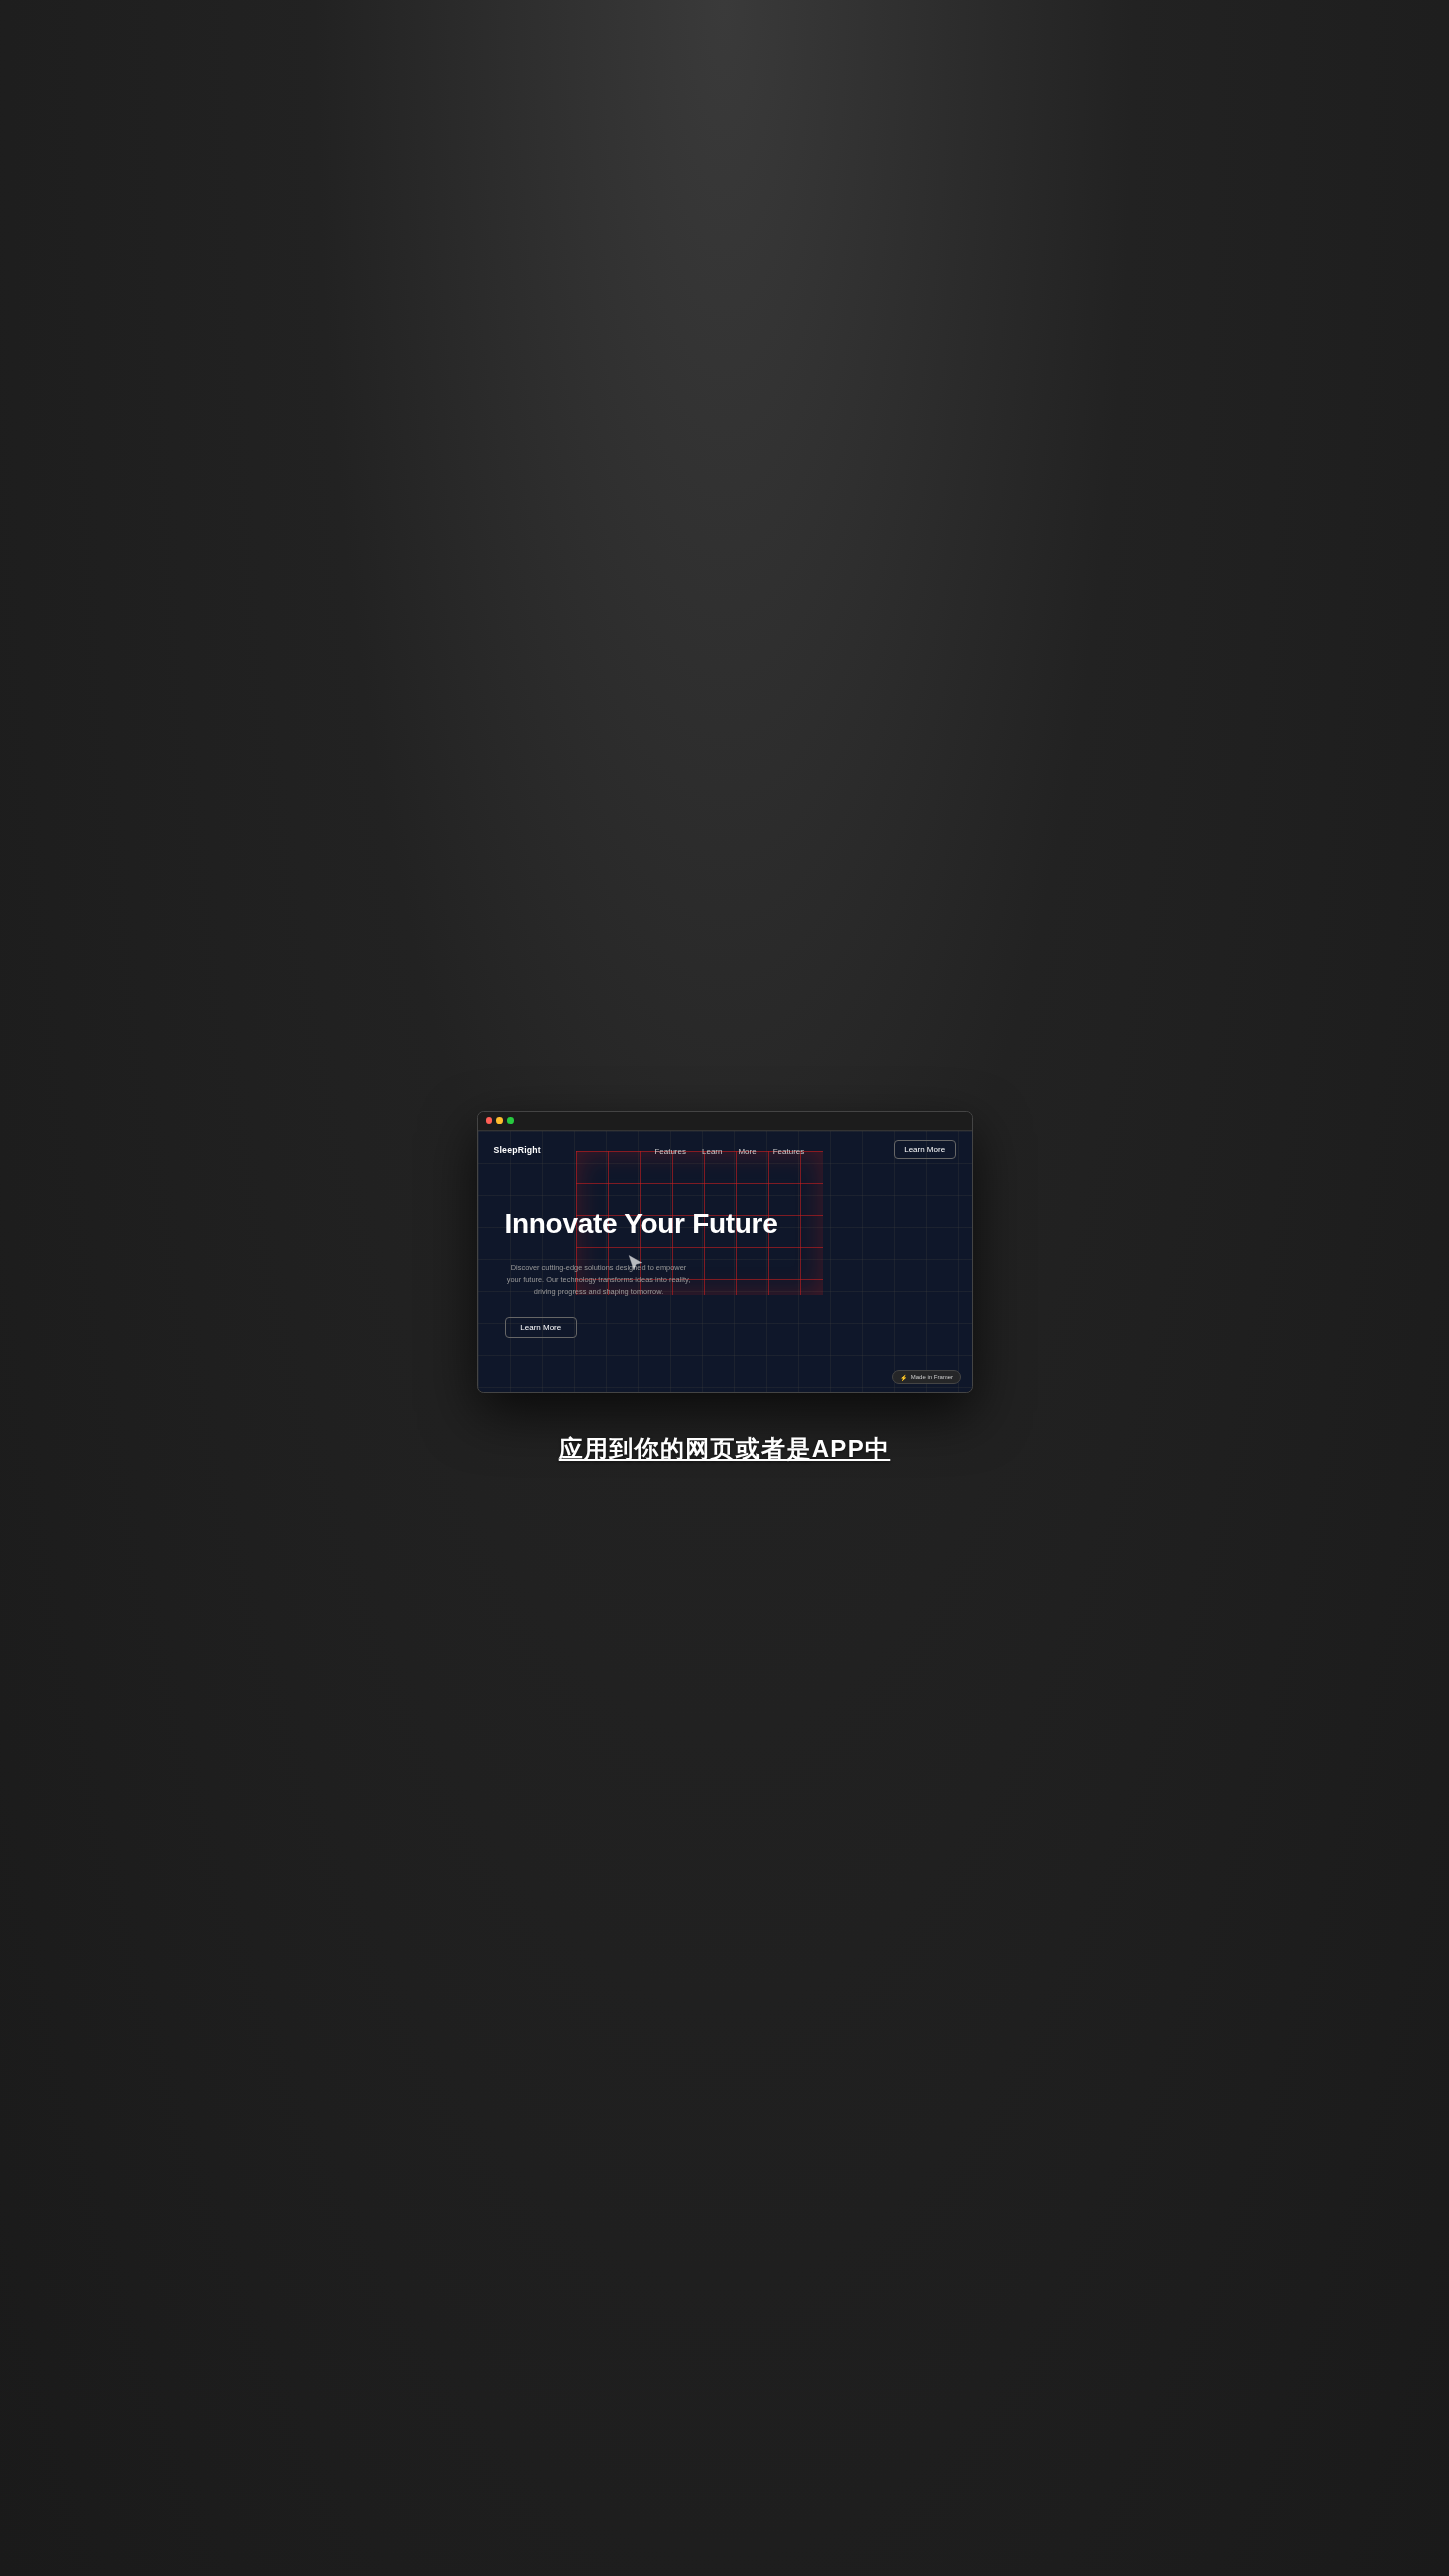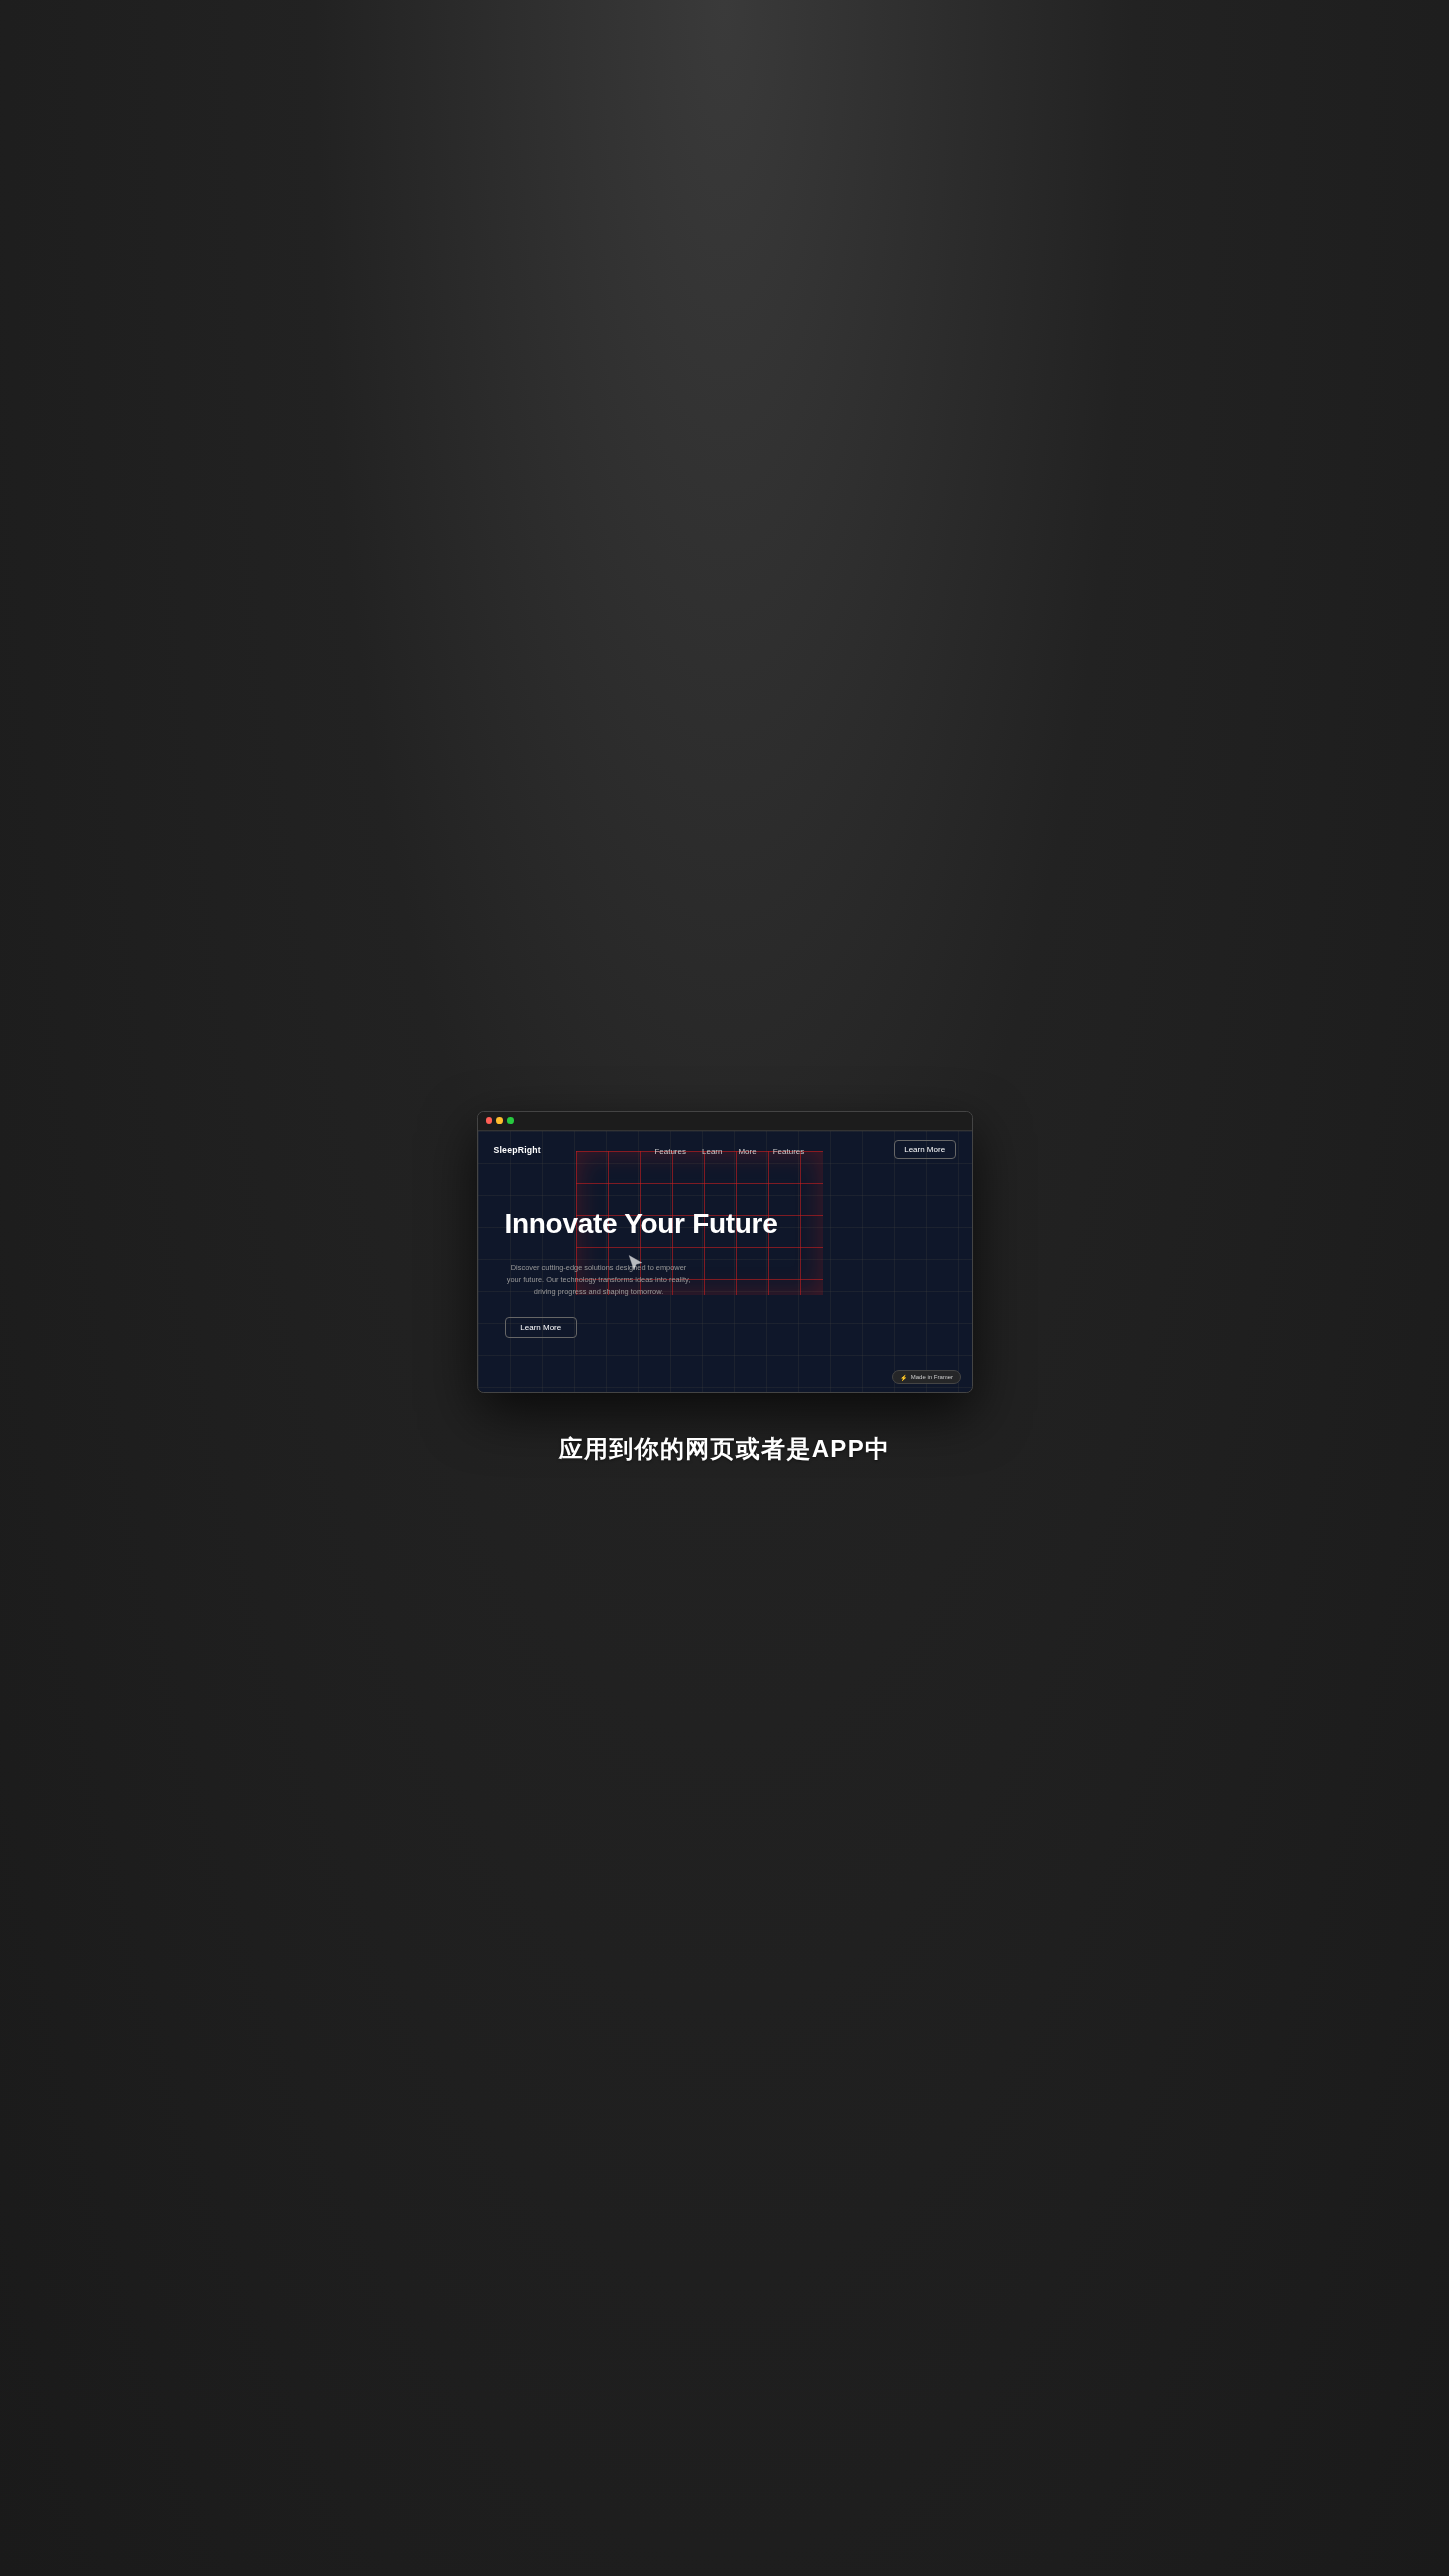--- a/index.html
+++ b/index.html
@@ -221,20 +221,21 @@
     }
 
     
     .chinese-text {
       color: #ffffff;
       font-size: 24px;
       font-weight: 700;
       text-align: center;
       letter-spacing: 1.3px;
       text-shadow: 0 1.3px 2.7px rgba(0,0,0,0.5);
+      text-decoration: underline;
     }
   </style>
 </head>
 <body>
 
 <div class="page-wrapper">
 
   <div class="browser-window">
 
     <div class="browser-chrome">

